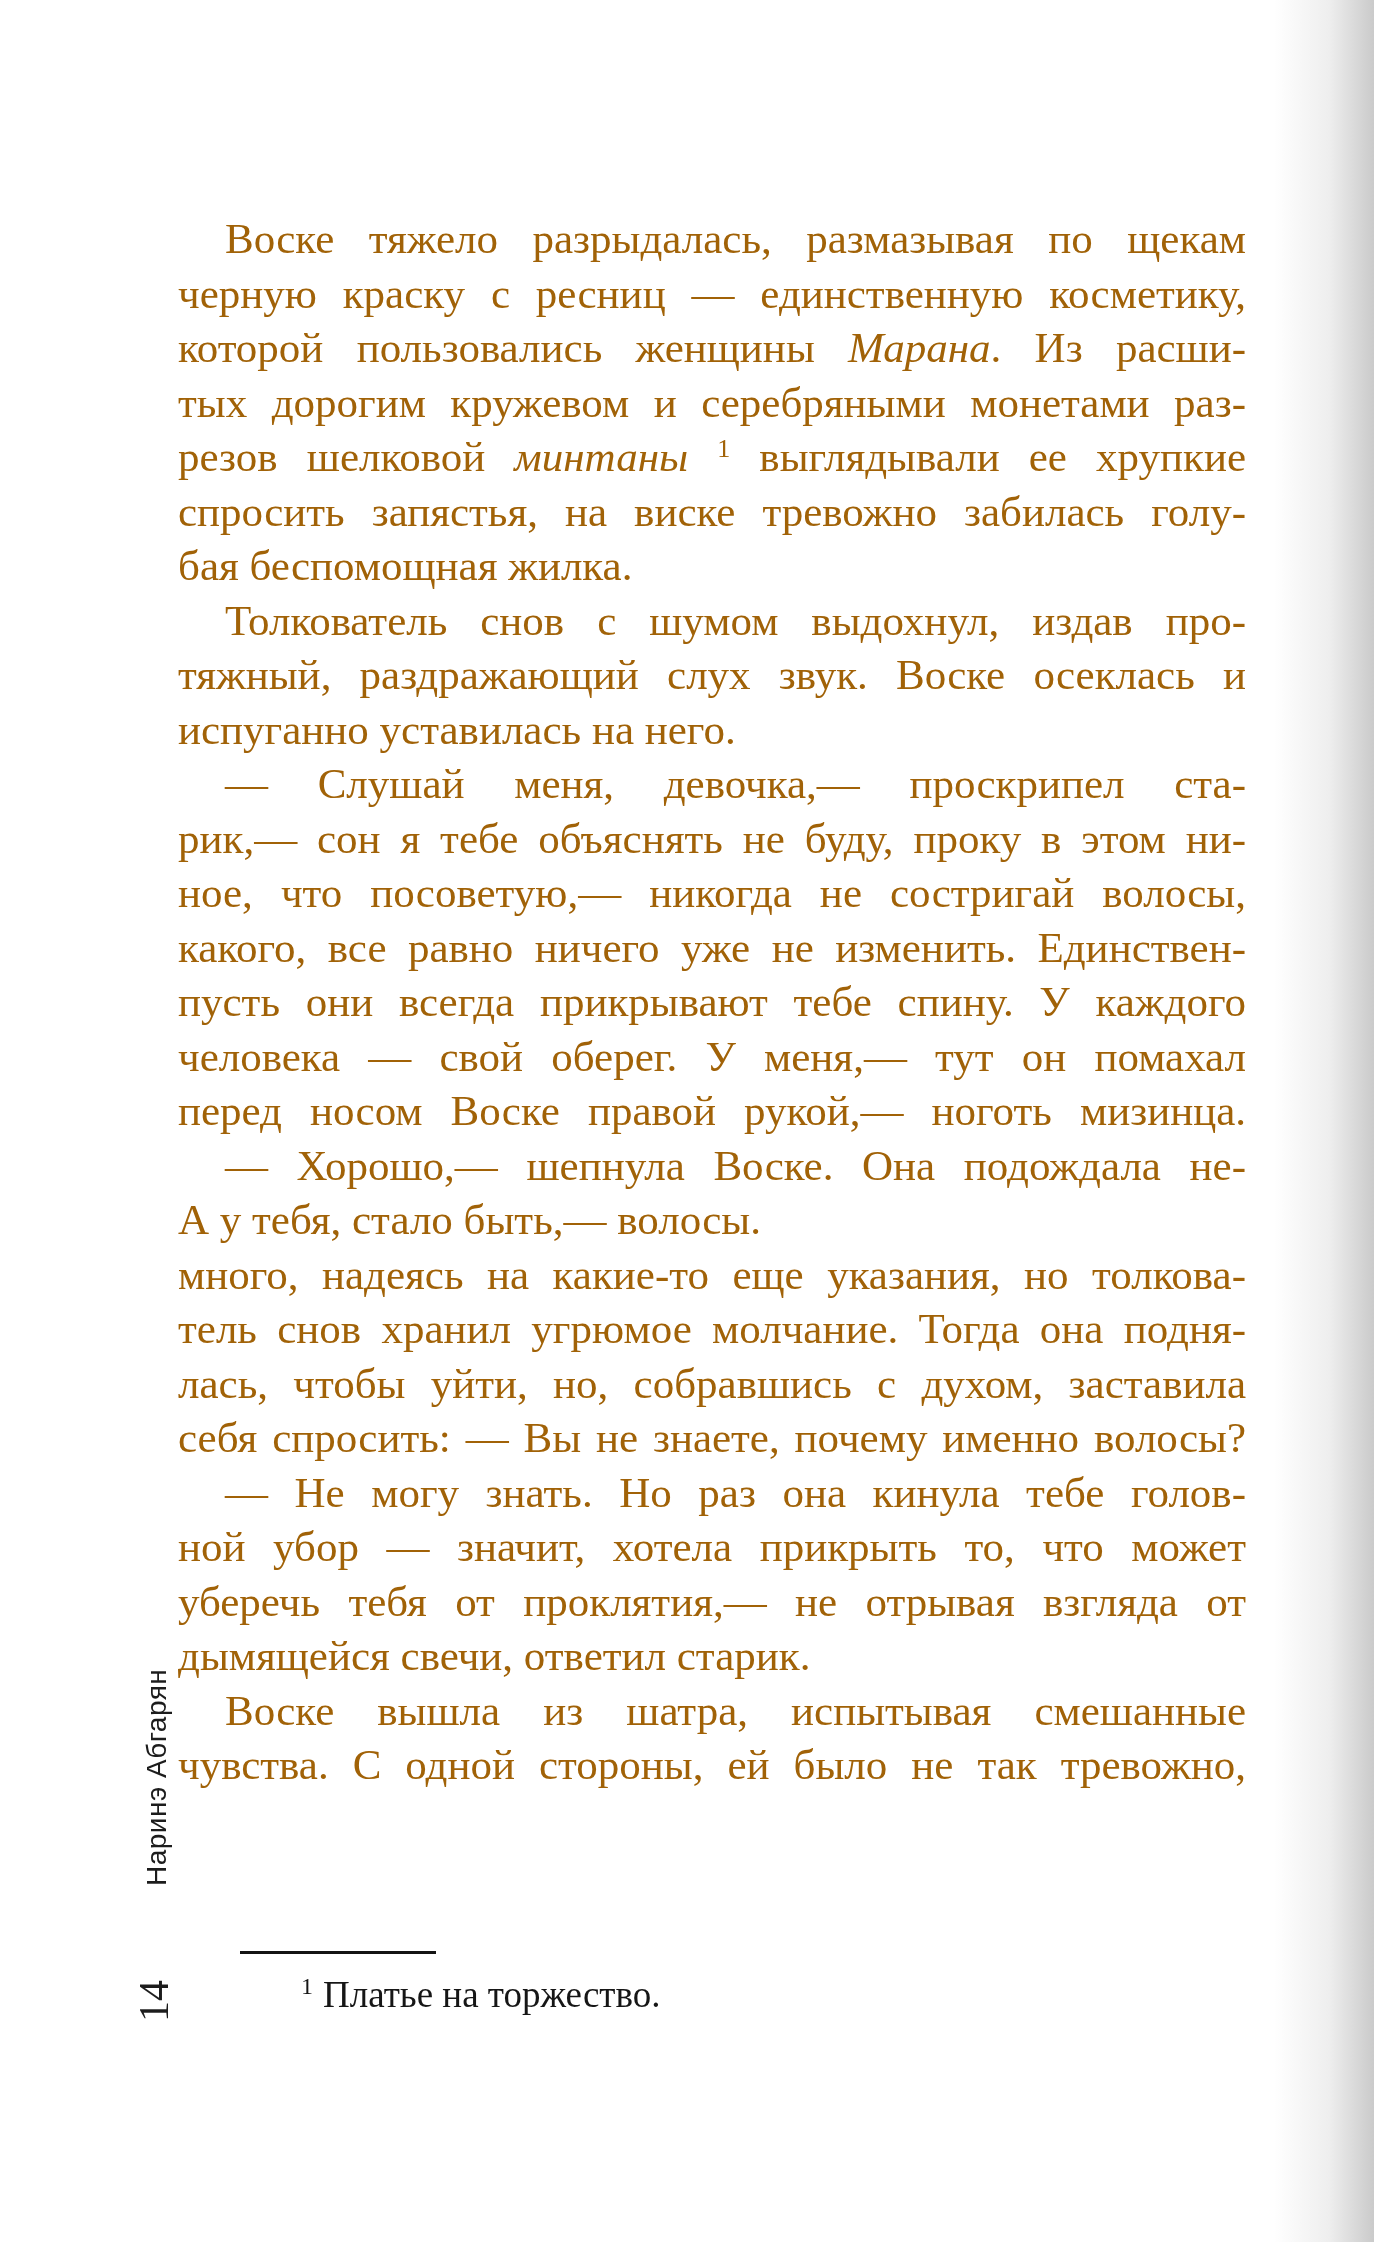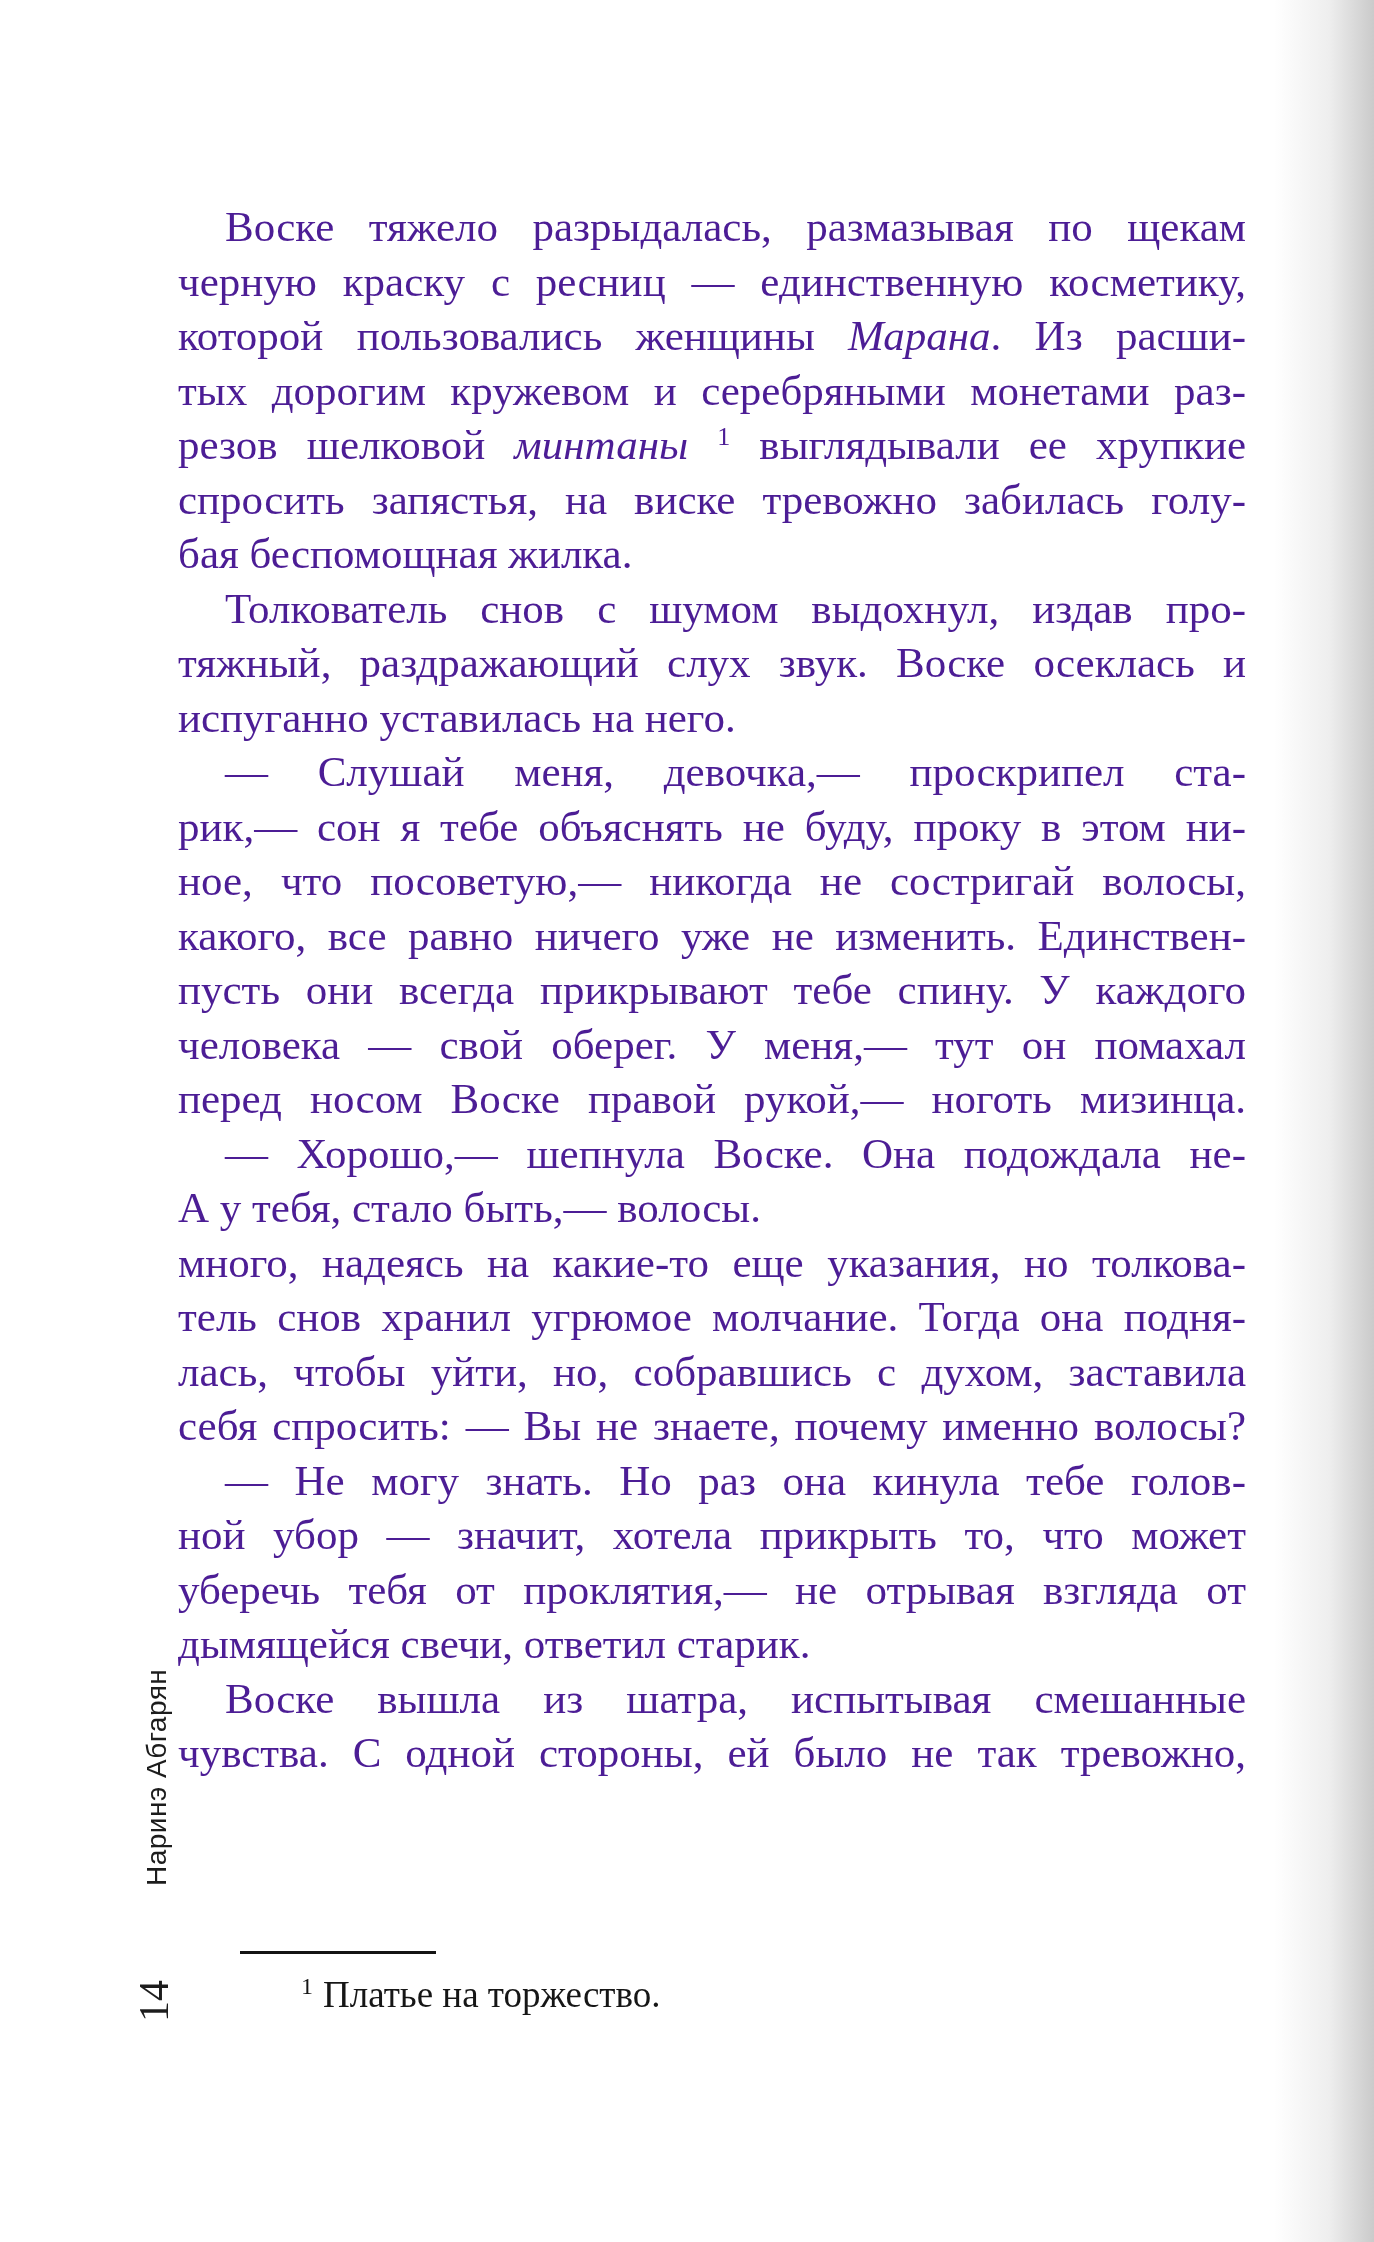--- a/index.html
+++ b/index.html
@@ -24,25 +24,25 @@
     height: 100%;
     background: linear-gradient(to right,
                 rgba(90,90,90,0) 0%,
                 rgba(90,90,90,0.10) 55%,
                 rgba(80,80,80,0.30) 100%);
     pointer-events: none;
   }
   .text-block {
     position: absolute;
     left: 178px;
-    top: 200px;
+    top: 212px;
     width: 1068px;
     font-size: 43px;
     line-height: 54.5px;
-    color: #4c1d95;
+    color: #a16207;
   }
   .text-block .line {
     text-align: justify;
     text-align-last: justify;
   }
   .text-block .line.first {
     text-indent: 47px;
   }
   .text-block .line.last {
     text-align-last: left;

